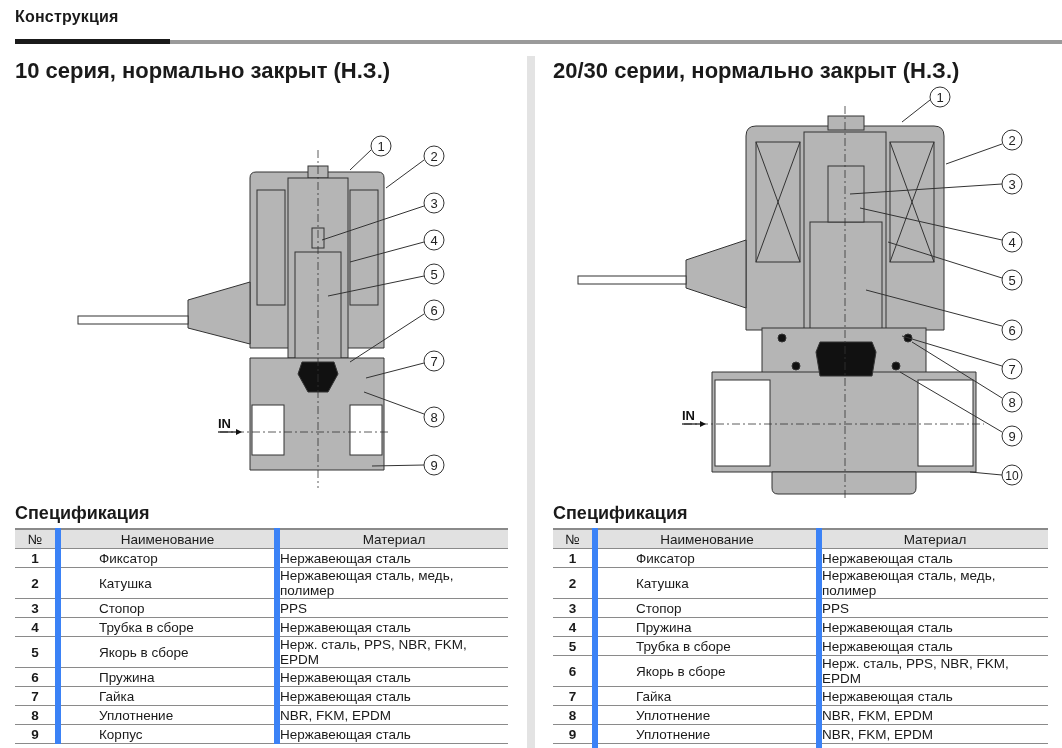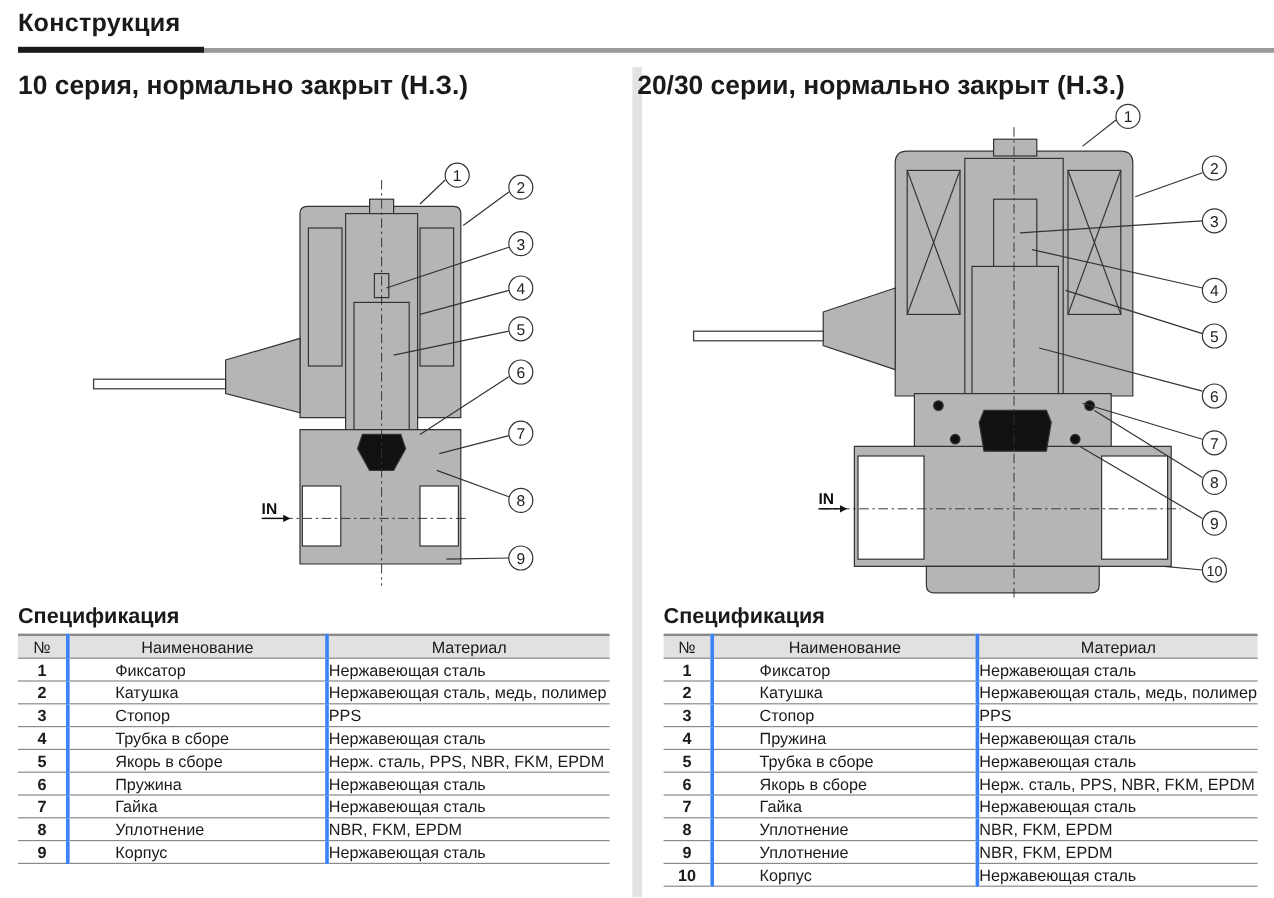--- a/index.html
+++ b/index.html
@@ -1,28 +1,28 @@
 <!DOCTYPE html>
 <html><head>
 <meta charset="utf-8">
 <style>
   html, body { margin:0; padding:0; background:#ffffff; }
   body { width:1062px; height:748px; position:relative; overflow:hidden;
          font-family:"Liberation Sans", sans-serif; color:#1a1a1a; }
-  .title { position:absolute; left:15px; top:8px; font-size:21px; font-weight:bold; letter-spacing:0.2px; }
+  .title { position:absolute; left:15px; top:8px; font-size:16px; font-weight:bold; letter-spacing:0.2px; }
   .rule-dark { position:absolute; left:15px; top:39px; width:155px; height:5px; background:#1a1a1a; }
   .rule-grey { position:absolute; left:170px; top:40px; width:892px; height:4px; background:#9a9a9a; }
   .divider { position:absolute; left:527px; top:56px; width:8px; height:692px; background:#e3e3e3; }
   .subtitle { position:absolute; top:58px; font-size:22px; font-weight:bold; }
   .spec-title { position:absolute; top:503px; font-size:18px; font-weight:bold; }
   svg.diagram { position:absolute; }
   table.spec { position:absolute; border-collapse:collapse; font-size:13.5px; }
   table.spec th { background:#e1e1e1; font-weight:normal; height:18px; padding:0; border-top:2px solid #8a8a8a; border-bottom:1.5px solid #8a8a8a; text-align:center; }
   table.spec td { height:18px; padding:0; border-bottom:1.5px solid #8a8a8a; }
-  table.spec th + th, table.spec td + td { border-left:3px solid #3b82f6; }
+  table.spec th + th, table.spec td + td { border-left:6px solid #3b82f6; }
   td.num { text-align:center; font-weight:bold; }
   td.name { font-weight:normal; padding-left:38px !important; }
   td.mat { }
   .callout { font-family:"Liberation Sans", sans-serif; font-size:14px; }
 </style>
 </head>
 <body>
 
 <div class="title">Конструкция</div>
 <div class="rule-dark"></div>
@@ -145,21 +145,21 @@
         <td class="mat">NBR, FKM, EPDM</td>
       </tr>
       <tr>
         <td class="num">9</td>
         <td class="name">Корпус</td>
         <td class="mat">Нержавеющая сталь</td>
       </tr>
     </tbody>
 </table>
 
-<div class="subtitle" style="left:531px;text-align:center;">20/30 серии, нормально закрыт (Н.З.)</div>
+<div class="subtitle" style="left:553px;text-align:center;">20/30 серии, нормально закрыт (Н.З.)</div>
 
 <svg class="diagram" style="left:560px; top:80px;" width="480" height="420" viewBox="0 0 480 420">
   <g stroke="#333" stroke-width="1" fill="#b5b5b5">
     <path d="M186 56 Q186 46 196 46 L374 46 Q384 46 384 56 L384 250 L186 250 Z"></path>
     <rect x="196" y="62" width="44" height="120"></rect>
     <line x1="196" y1="62" x2="240" y2="182" stroke="#333"></line>
     <line x1="240" y1="62" x2="196" y2="182" stroke="#333"></line>
     <rect x="330" y="62" width="44" height="120"></rect>
     <line x1="330" y1="62" x2="374" y2="182" stroke="#333"></line>
     <line x1="374" y1="62" x2="330" y2="182" stroke="#333"></line>

